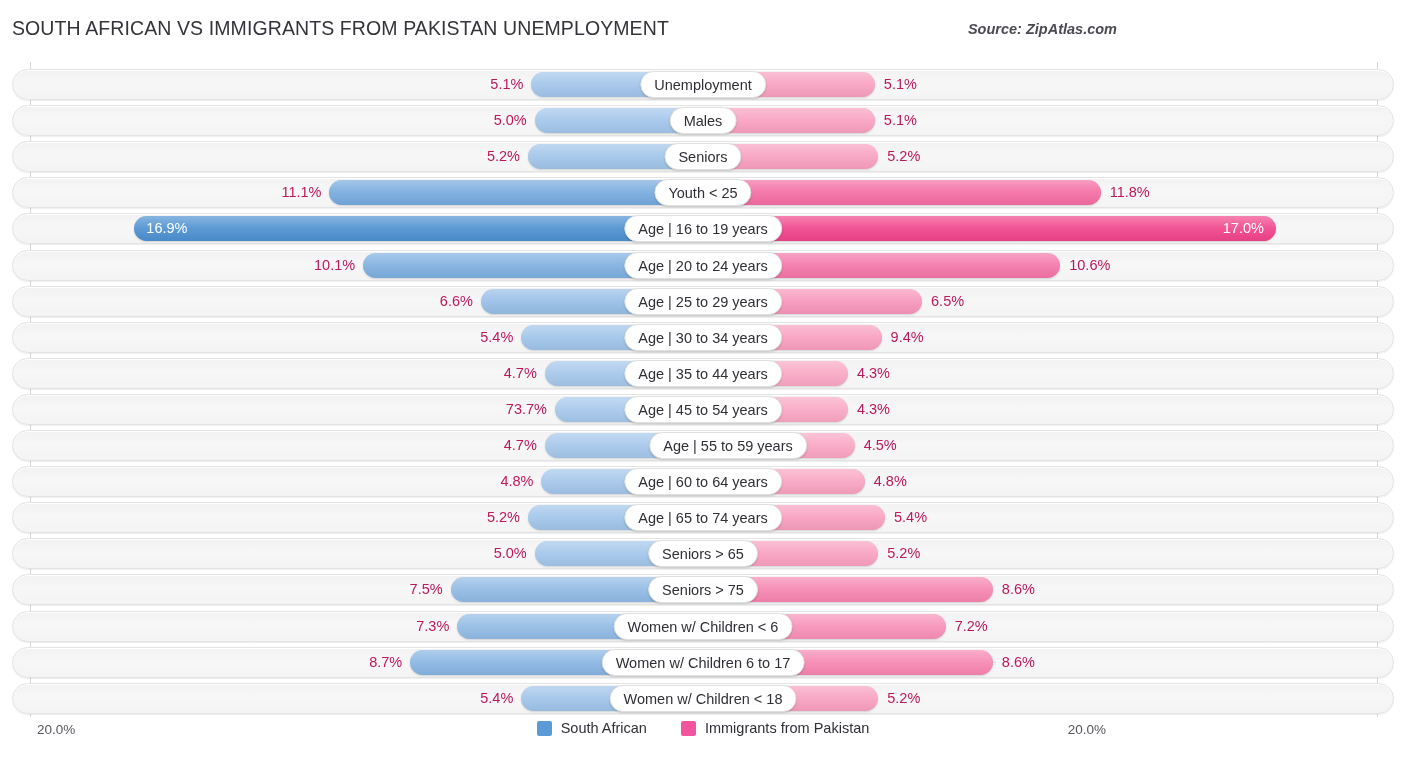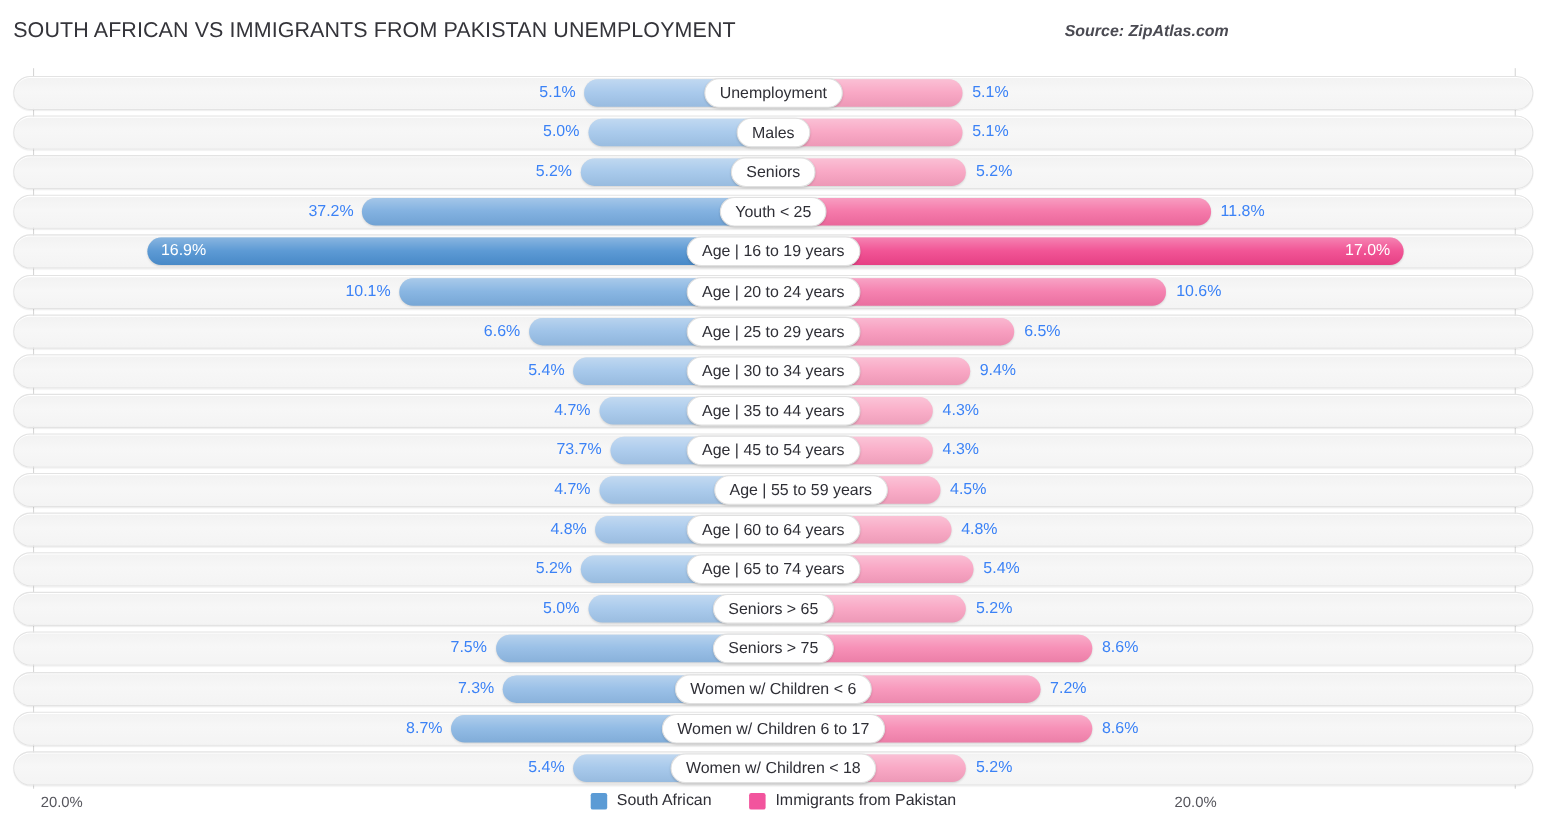--- a/index.html
+++ b/index.html
@@ -90,21 +90,21 @@
         rgba(0,0,0,0.045) 100%);
   }
 
   
   .val {
     position: absolute;
     top: 0;
     height: 31px;
     line-height: 31px;
     font-size: 14.5px;
-    color: #3b82f6;
+    color: #be185d;
     white-space: nowrap;
   }
   .val.outside-left  { text-align: right; }
   .val.outside-right { text-align: left; }
   .val.inside {
     color: #ffffff;
     font-size: 14.5px;
   }
 
   
@@ -208,21 +208,21 @@
           <div class="bar-inner"></div>
         </div>
         <div class="val outside-right" style="left: 875.24px;">5.2%</div>
         <div class="pill" style="left: 691px;">Seniors</div>
       </div>
       <div class="row" style="top: 115.3px;">
         <div class="track"></div>
         <div class="bar left" style="left: 317.485px; width: 373.515px; background: rgb(117, 169, 221);">
           <div class="bar-inner"></div>
         </div>
-        <div class="val outside-left" style="left: 207.485px; width: 102px;">37.2%</div>
+        <div class="val outside-left" style="left: 207.485px; width: 102px;">11.1%</div>
         <div class="bar right" style="left: 691px; width: 397.66px; background: rgb(244, 107, 161);">
           <div class="bar-inner"></div>
         </div>
         <div class="val outside-right" style="left: 1097.66px;">11.8%</div>
         <div class="pill" style="left: 691px;">Youth &lt; 25</div>
       </div>
       <div class="row" style="top: 151.4px;">
         <div class="track"></div>
         <div class="bar left" style="left: 122.315px; width: 568.685px; background: rgb(75, 143, 208);">
           <div class="bar-inner"></div>

